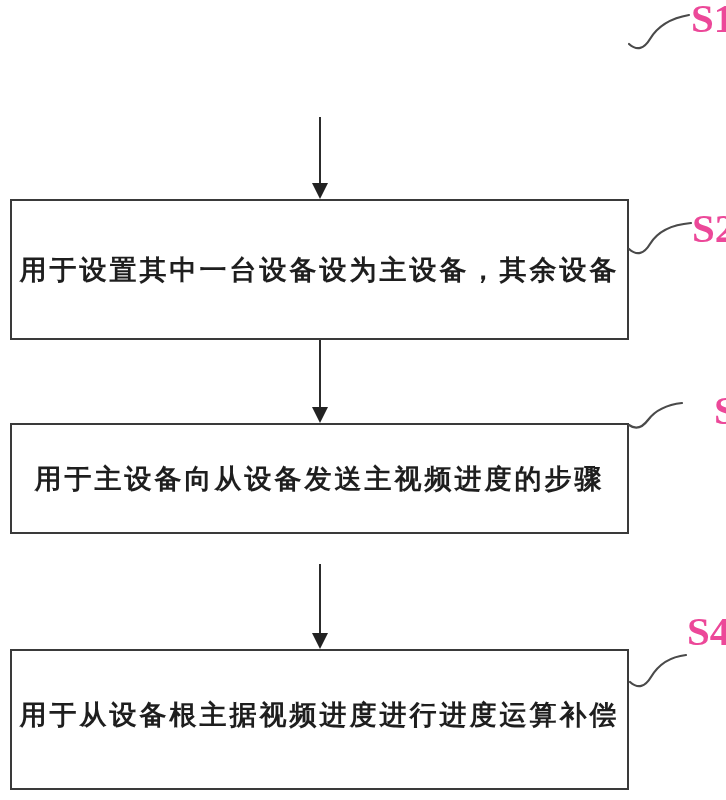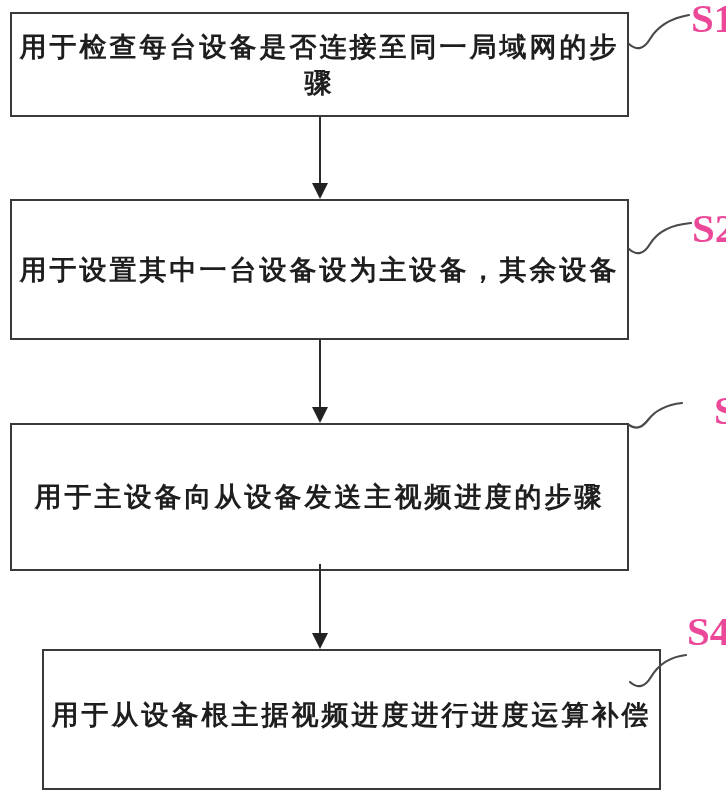--- a/index.html
+++ b/index.html
@@ -22,22 +22,22 @@
     border: 2px solid #3a3a3a;
     box-sizing: border-box;
     background: #ffffff;
     display: flex;
     flex-direction: column;
     justify-content: center;
     align-items: center;
   }
   .box1 { top: 12px;  height: 105px; }
   .box2 { top: 199px; height: 141px; }
-  .box3 { top: 423px; height: 148px; }
-  .box4 { top: 649px; height: 141px; padding-bottom: 10px; margin-left: 32px; }
+  .box3 { top: 423px; height: 111px; }
+  .box4 { top: 649px; height: 141px; padding-bottom: 10px; }
   .text-line {
     font-size: 27px;
     font-weight: 700;
     letter-spacing: 3px;
     line-height: 36px;
     color: #1e1e1e;
     text-align: center;
     white-space: nowrap;
   }
   .text-line:empty { display: none; }
@@ -77,24 +77,20 @@
     stroke: #4a4a4a;
     stroke-width: 2.2;
     stroke-linecap: round;
   }
 </style>
 </head>
 <body>
 
 <div class="canvas">
 
-  <div class="step-box box1">
-    <div class="text-line">用于检查每台设备是否连接至同一局域网的步</div>
-    <div class="text-line">骤</div>
-  </div>
   <svg class="connector" style="left:628px; top:8px;" width="62" height="42" viewBox="0 0 62 42">
     <path d="M1,36 C9,43 16,41 22,31 C28,21 38,11 61,7"></path>
   </svg>
   <div class="ref-label" style="left:691px; top:2px;">S1</div>
 
   <div class="down-arrow" style="left:312px; top:117px; height:82px;">
     <div class="arrow-line"></div>
     <div class="arrow-head"></div>
   </div>
 

